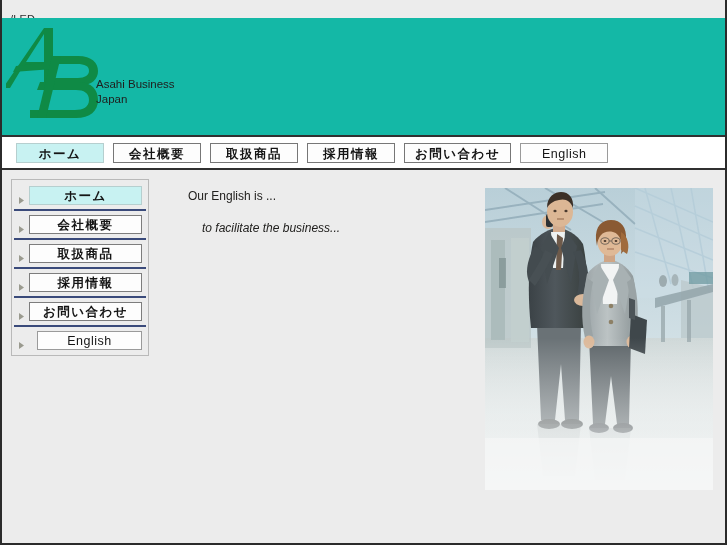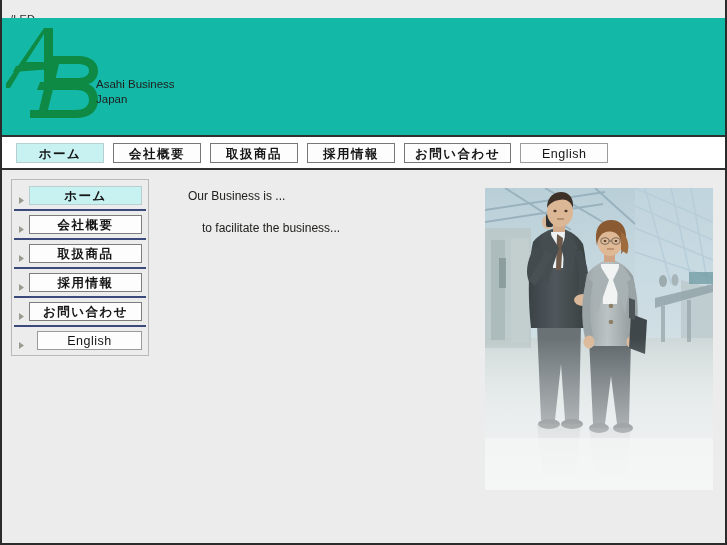--- a/index.html
+++ b/index.html
@@ -216,20 +216,21 @@
   }
   .copy-line-1 {
     font-size: 12px;
     line-height: 16px;
   }
   .copy-line-2 {
     font-size: 12px;
     line-height: 16px;
     margin-top: 16px;
     padding-left: 14px;
+    font-style: italic;
   }
 
   
   #photo {
     position: absolute;
     left: 483px; top: 18px;
     width: 228px; height: 302px;
     background: #dfe4e6;
     overflow: hidden;
   }
@@ -376,21 +377,21 @@
             </svg>
         </span>
         <span class="side-btn en">
           <span>English</span>
         </span>
       </div>
 
     </div>
 
     <div id="main-copy">
-      <div class="copy-line-1">Our Business is ...</div>
+      <div class="copy-line-1">Our English is ...</div>
       <div class="copy-line-2">to facilitate the business...</div>
     </div>
 
     <div id="photo">
       <svg width="228" height="302" viewBox="0 0 228 302" xmlns="http://www.w3.org/2000/svg">
         <defs>
           <linearGradient id="sky" x1="0" y1="0" x2="0" y2="1">
             <stop offset="0%" stop-color="#b9cfd8"></stop>
             <stop offset="55%" stop-color="#d3e1e6"></stop>
             <stop offset="100%" stop-color="#eaeff0"></stop>

